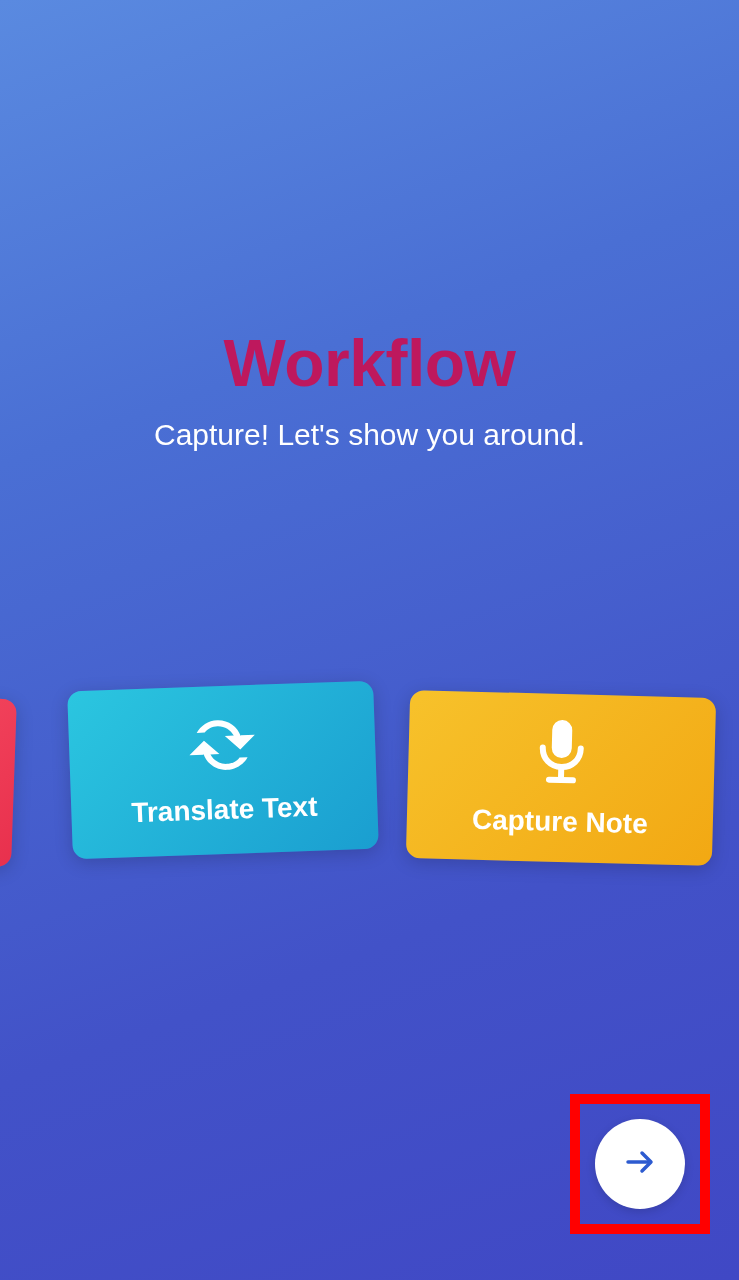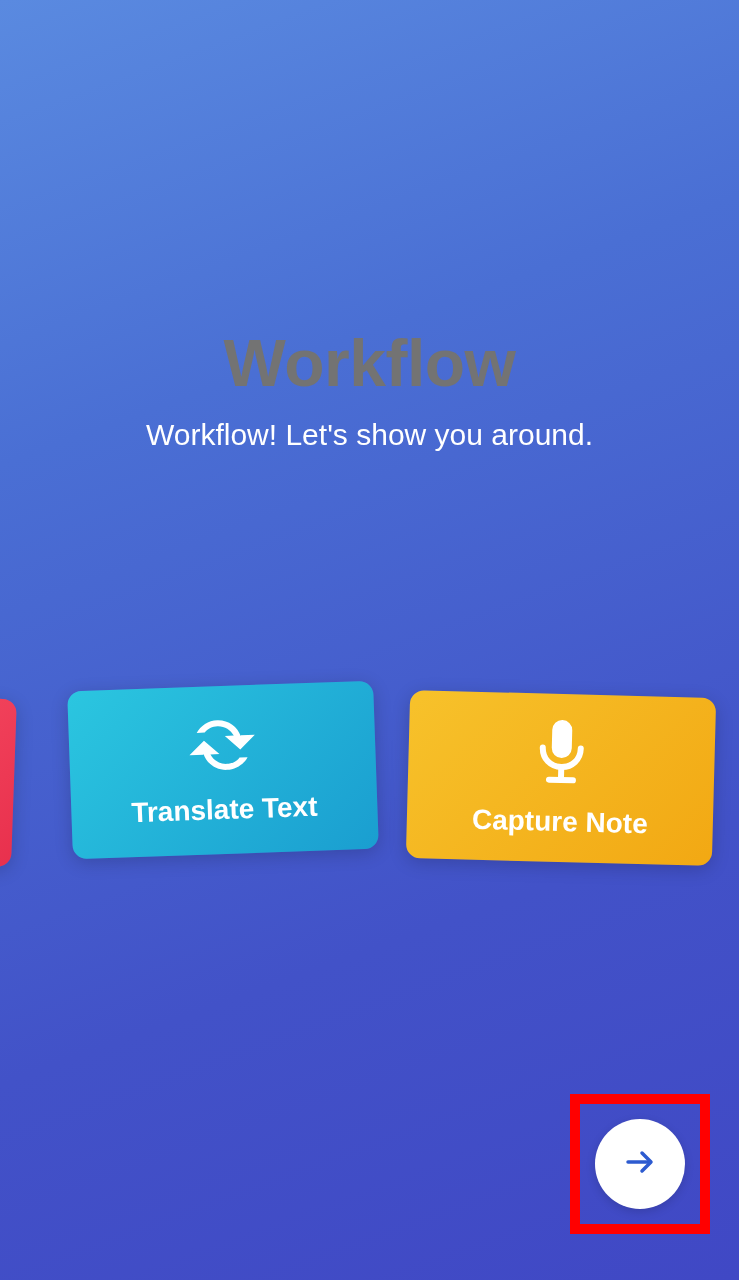--- a/index.html
+++ b/index.html
@@ -14,21 +14,21 @@
       font-family: -apple-system, BlinkMacSystemFont, "Segoe UI", Helvetica, Arial, sans-serif;
       overflow: hidden;
       position: relative;
     }
     .title {
       position: absolute;
       top: 325px;
       left: 0;
       right: 0;
       text-align: center;
-      color: #737373;
+      color: #be185d;
       font-size: 66px;
       font-weight: 700;
       letter-spacing: -0.5px;
     }
     .subtitle {
       position: absolute;
       top: 418px;
       left: 0;
       right: 0;
       text-align: center;
@@ -109,21 +109,21 @@
       align-items: center;
       justify-content: center;
       cursor: pointer;
       box-shadow: 0 3px 10px rgba(0,0,0,0.15);
     }
   </style>
 </head>
 <body>
 
 <div class="title">Workflow</div>
-<div class="subtitle">Workflow! Let's show you around.</div>
+<div class="subtitle">Capture! Let's show you around.</div>
 
 <div class="card-row">
 
   <div class="card card-partial-left">
     
   </div>
 
   <div class="card card-center">
     <span class="card-icon">
       <svg width="70" height="62" viewBox="0 0 70 62" fill="none">

